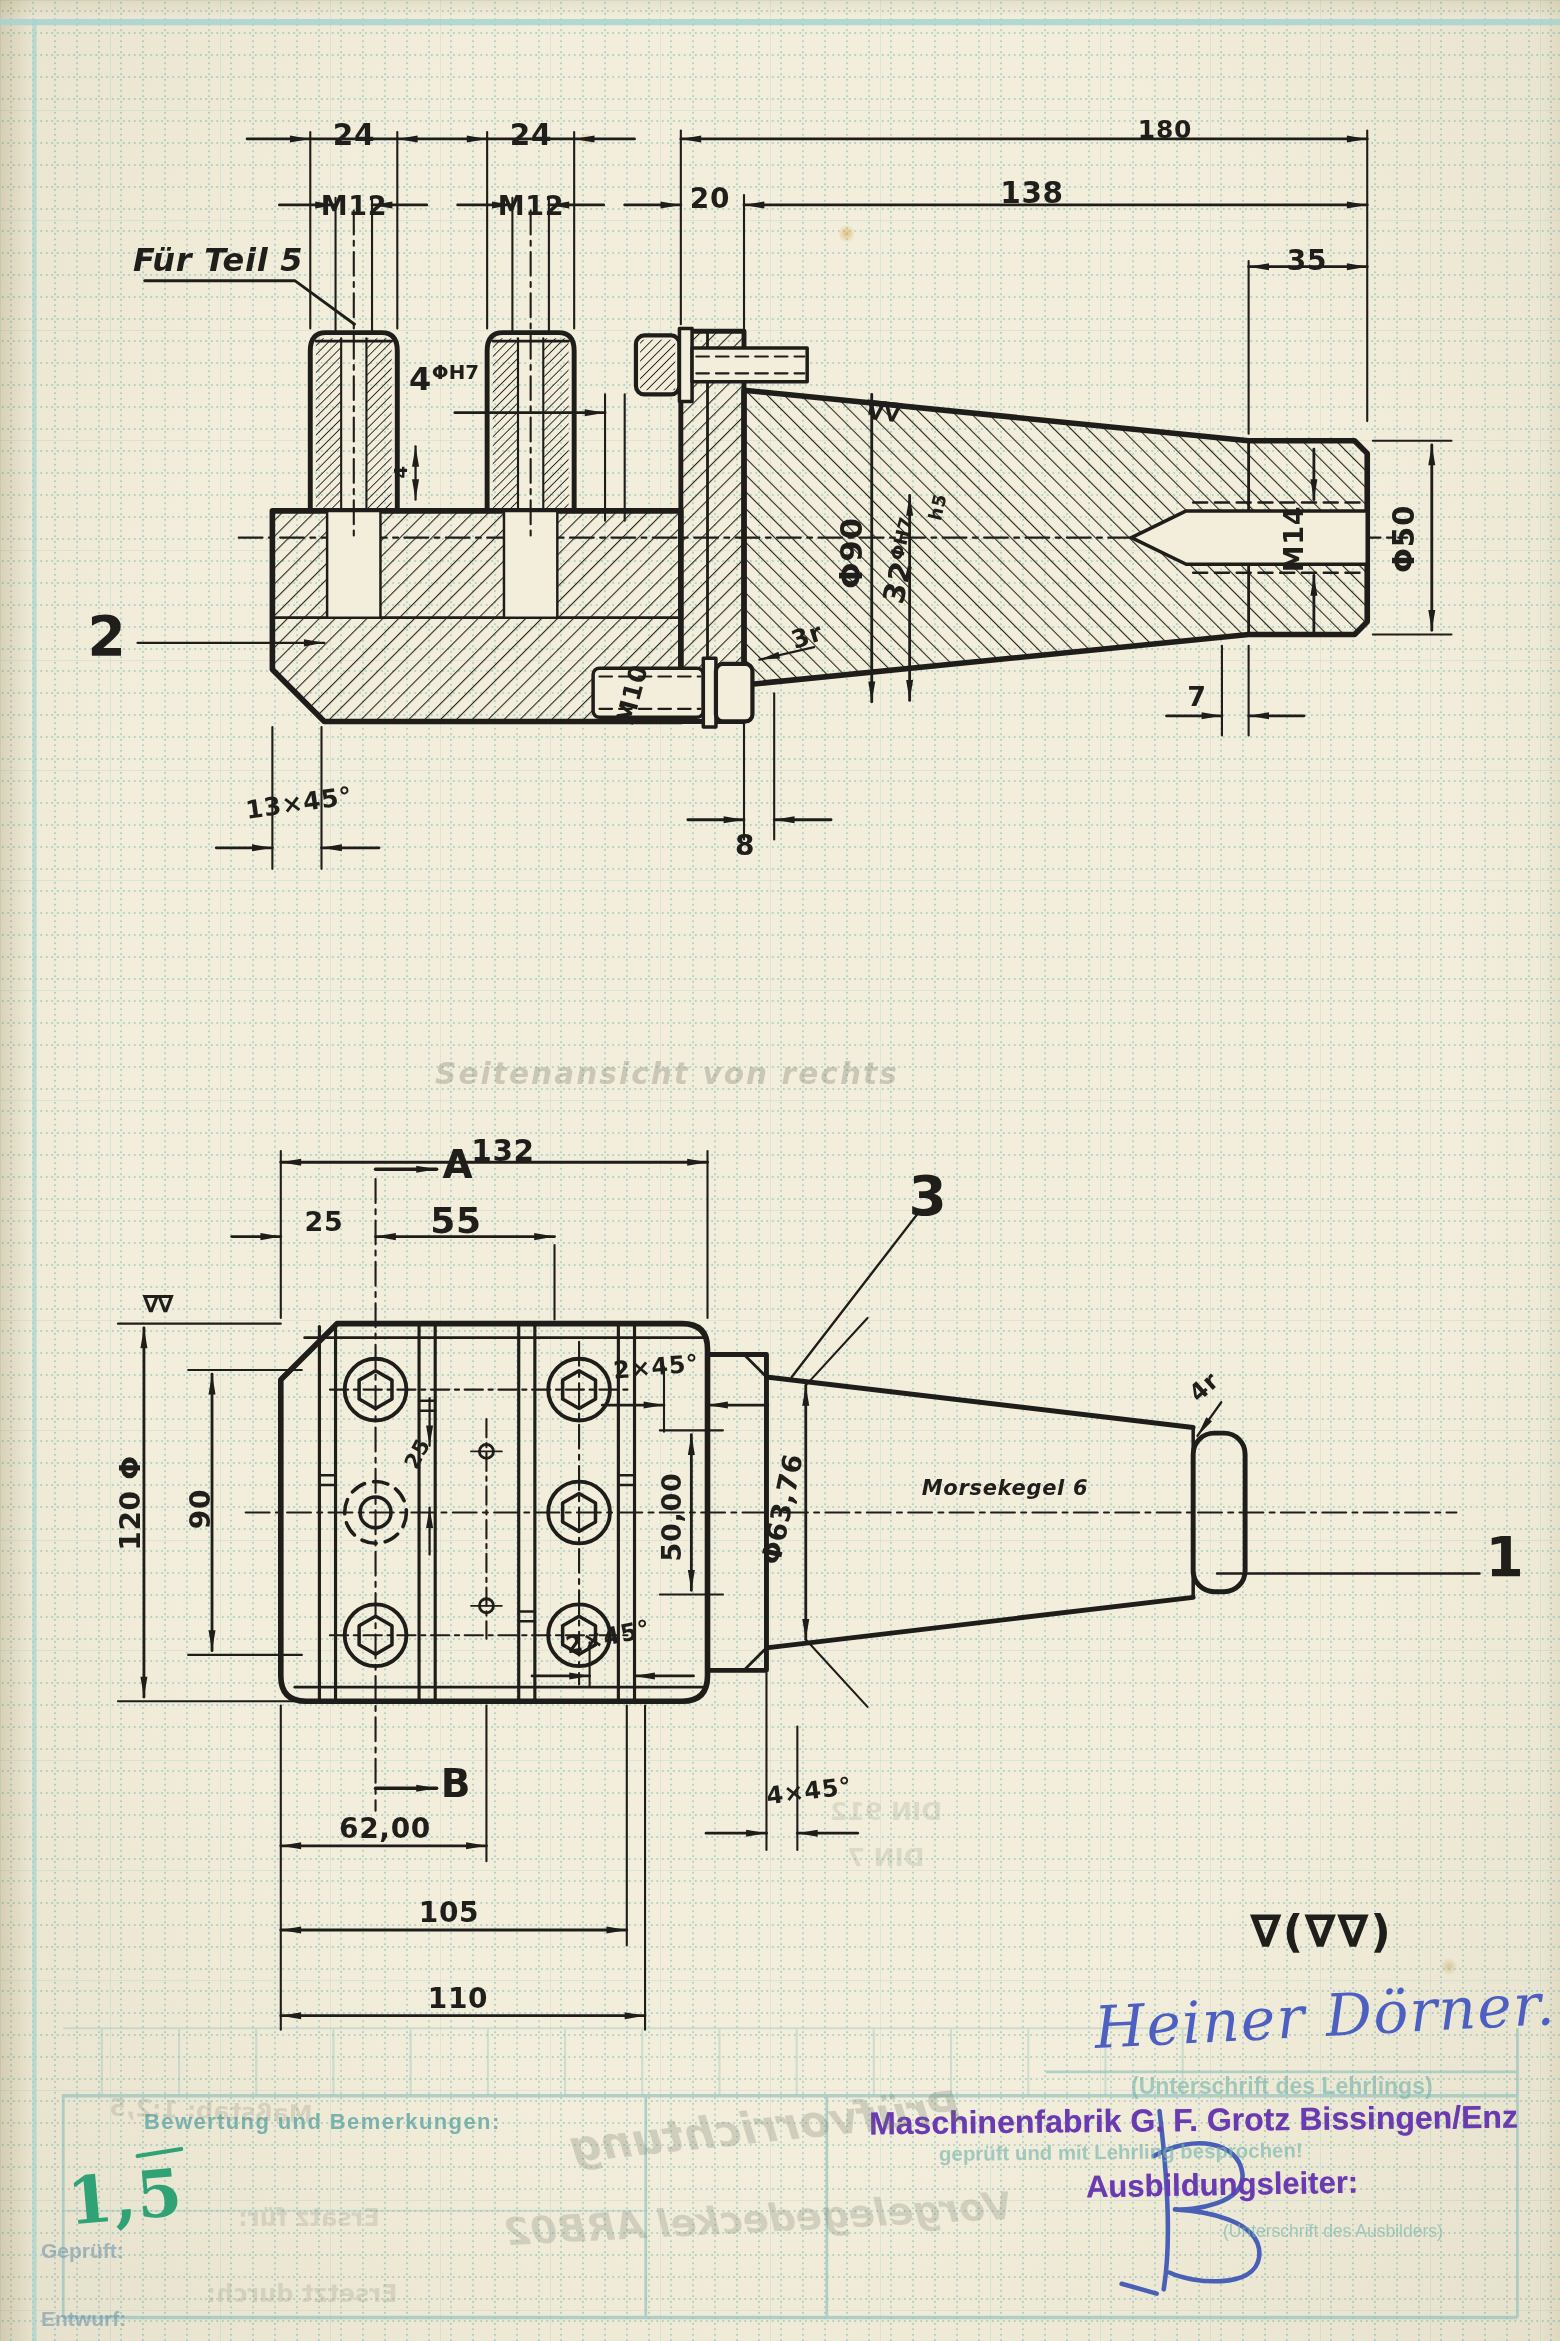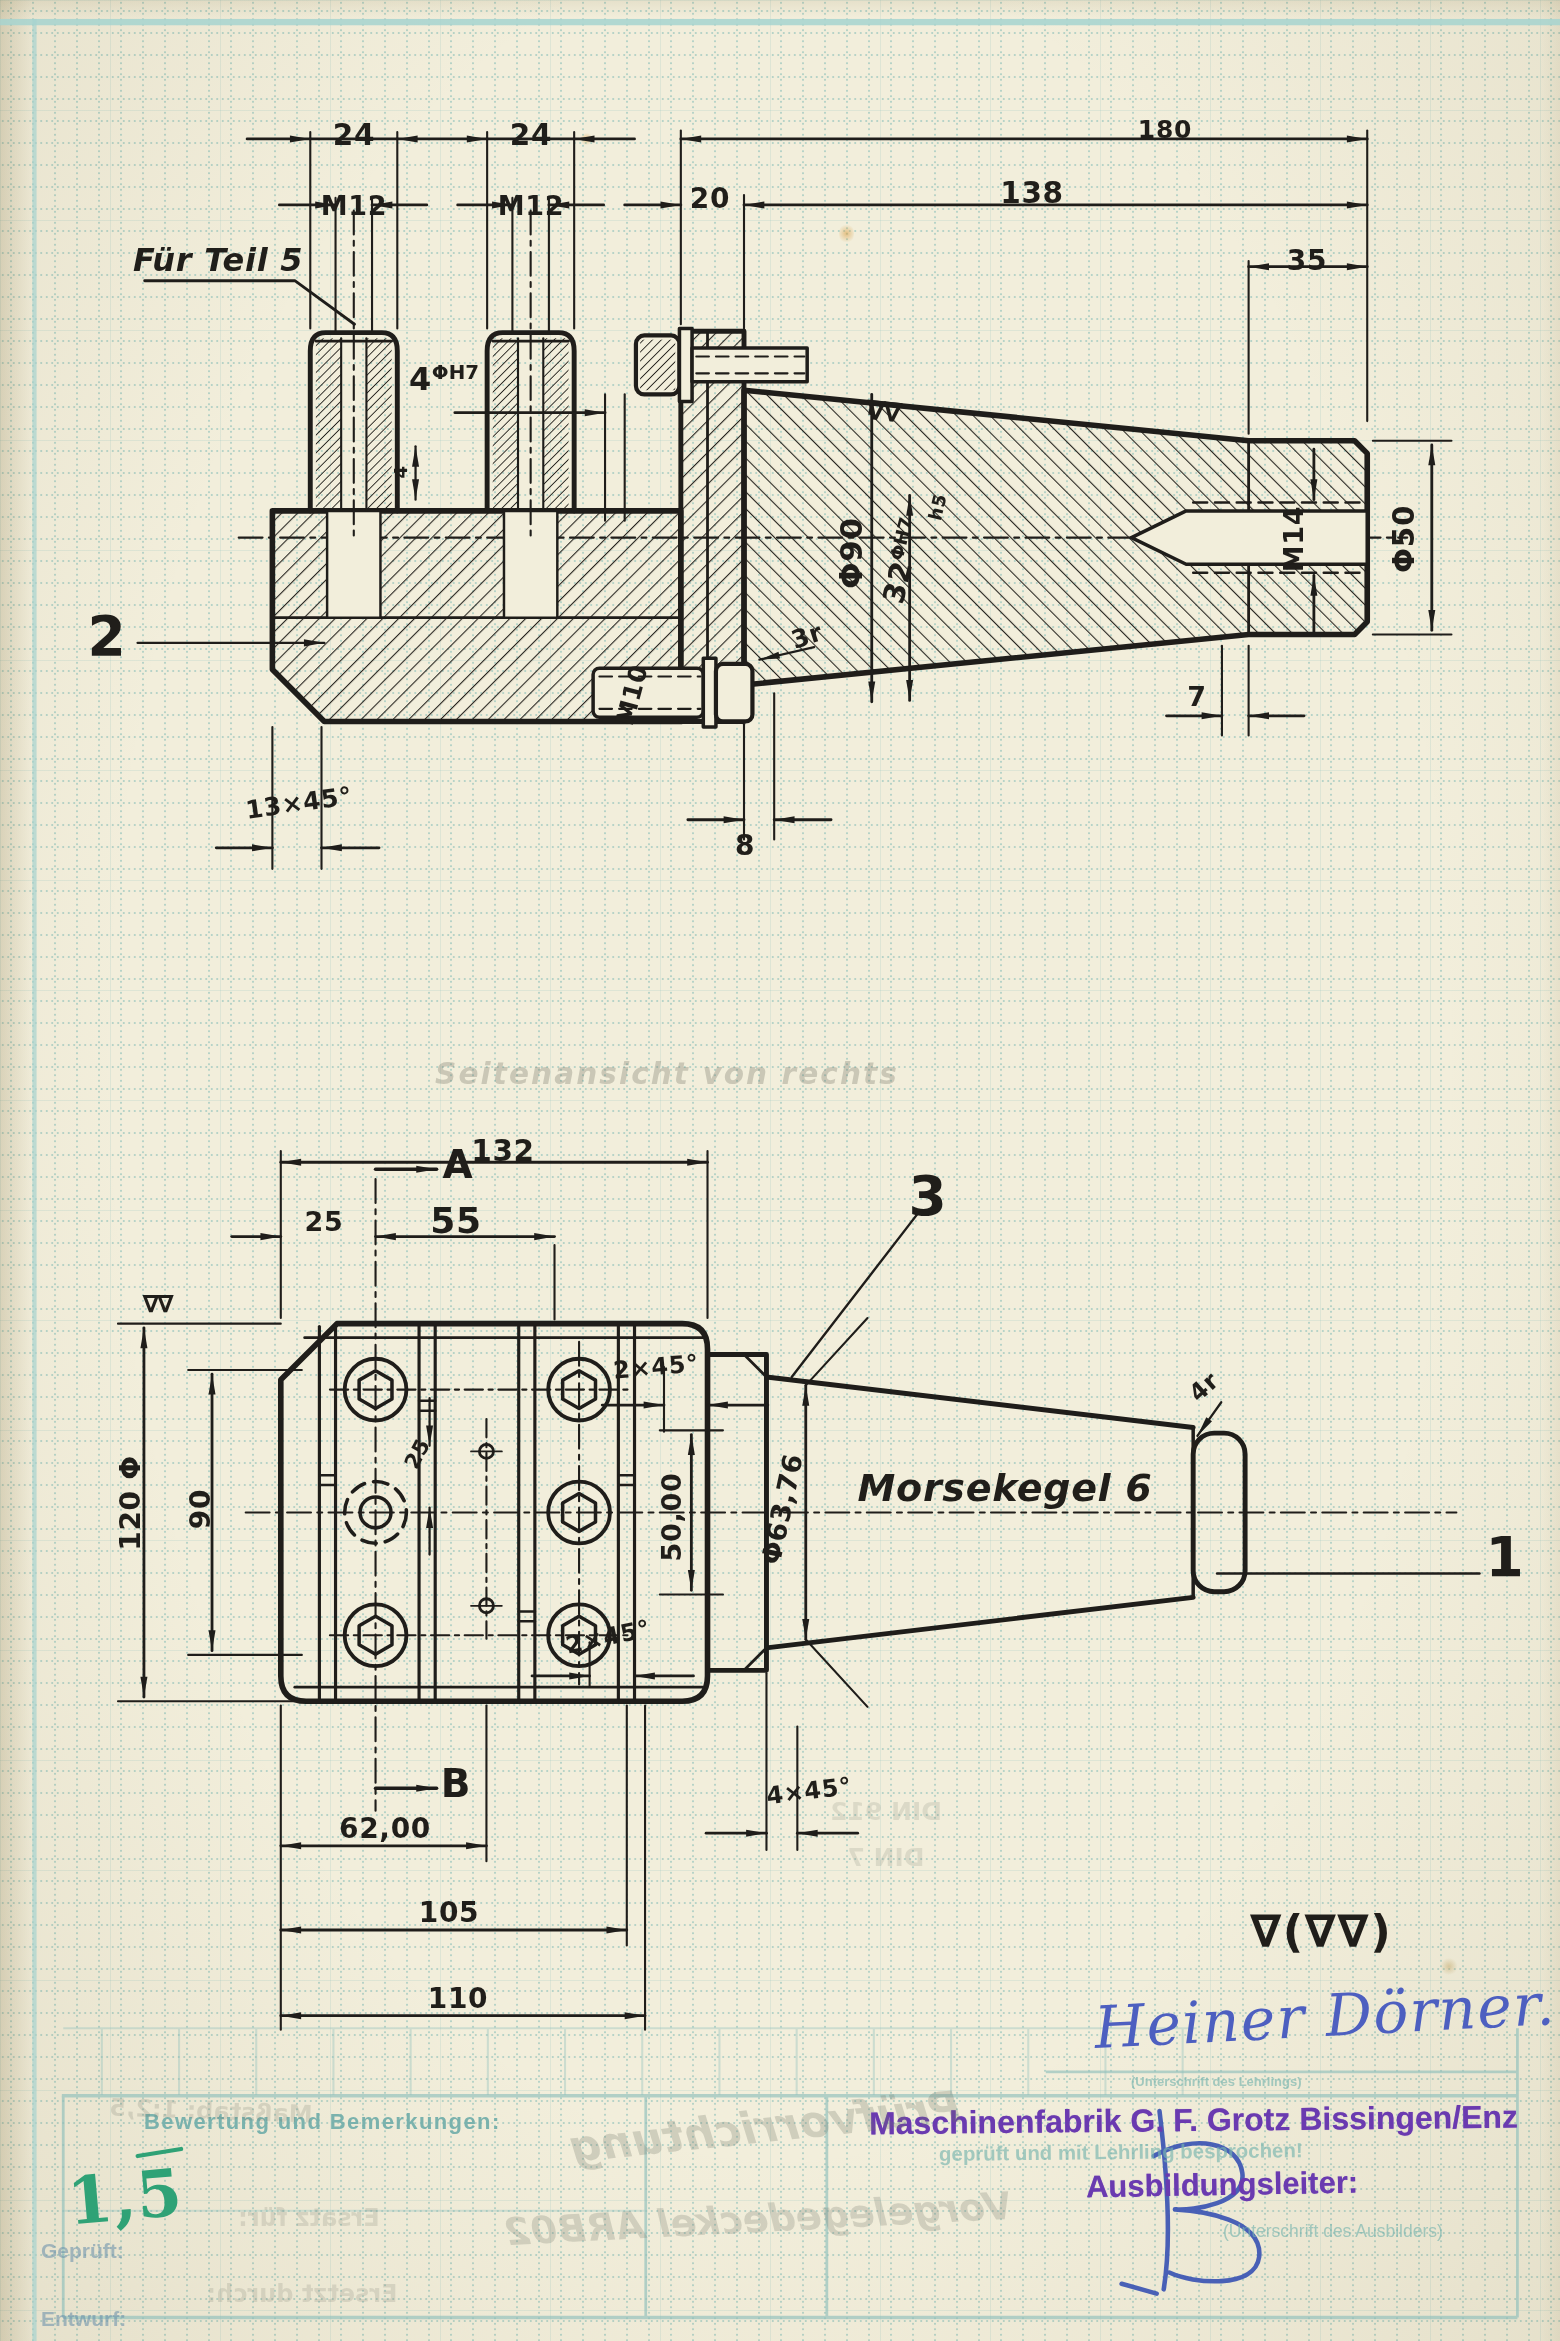--- a/index.html
+++ b/index.html
@@ -418,34 +418,34 @@
   <div class="lbl" style="left:324px;top:1221px;font-size:27px;">25</div>
   <div class="lbl" style="left:456px;top:1221px;font-size:36px;">55</div>
   <div class="lbl" style="left:157px;top:1304px;font-size:24px;letter-spacing:-2.1px;">∇∇</div>
   <div class="lbl" style="left:131px;top:1503px;font-size:28px;transform:translate(-50%,-50%) rotate(-90deg);">120 Φ</div>
   <div class="lbl" style="left:201px;top:1509px;font-size:28px;transform:translate(-50%,-50%) rotate(-90deg);">90</div>
   <div class="lbl" style="left:418px;top:1454px;font-size:21px;transform:translate(-50%,-50%) rotate(-62deg);">25</div>
   <div class="lbl" style="left:656px;top:1367px;font-size:24px;transform:translate(-50%,-50%) rotate(-5deg);">2×45°</div>
   <div class="lbl" style="left:608px;top:1637px;font-size:24px;transform:translate(-50%,-50%) rotate(-12deg);">2×45°</div>
   <div class="lbl" style="left:671px;top:1517px;font-size:27px;transform:translate(-50%,-50%) rotate(-90deg);">50,00</div>
   <div class="lbl" style="left:782px;top:1509px;font-size:27px;transform:translate(-50%,-50%) rotate(-78deg);">Φ63,76</div>
-  <div class="lbl hand" style="left:1005px;top:1488px;font-size:38px;font-style:italic;">Morsekegel 6</div>
+  <div class="lbl hand" style="left:1005px;top:1488px;font-size:21px;font-style:italic;">Morsekegel 6</div>
   <div class="lbl" style="left:1204px;top:1387px;font-size:24px;transform:translate(-50%,-50%) rotate(-42deg);">4r</div>
   <div class="lbl" style="left:1505px;top:1557px;font-size:55px;">1</div>
   <div class="lbl" style="left:456px;top:1783px;font-size:39px;">B</div>
   <div class="lbl" style="left:385px;top:1829px;font-size:28px;">62,00</div>
   <div class="lbl" style="left:449px;top:1913px;font-size:28px;">105</div>
   <div class="lbl" style="left:458px;top:1999px;font-size:28px;">110</div>
   <div class="lbl" style="left:809px;top:1791px;font-size:24px;transform:translate(-50%,-50%) rotate(-7deg);">4×45°</div>
 
   <div class="lbl" style="left:1321px;top:1931px;font-size:45px;letter-spacing:1.4px;">∇(∇∇)</div>
   <div class="lblL teal" style="left:144px;top:2111px;font-size:22px;font-weight:700;letter-spacing:1.4px;">Bewertung und Bemerkungen:</div>
   <div class="lbl green" style="left:125px;top:2197px;font-size:65px;font-family:'DejaVu Serif',serif;transform:translate(-50%,-50%) rotate(-5deg);">1,5</div>
   <div class="lbl blue" style="left:1325px;top:2016px;font-size:58px;font-weight:400;transform:translate(-50%,-50%) rotate(-3deg);letter-spacing:1.4px;">Heiner Dörner.</div>
-  <div class="lblL tealfaint" style="left:1131px;top:2075px;font-size:13px;font-weight:700;">(Unterschrift des Lehrlings)</div>
+  <div class="lblL tealfaint" style="left:1131px;top:2075px;font-size:23px;font-weight:700;">(Unterschrift des Lehrlings)</div>
   <div class="lblL purple" style="left:869px;top:2104px;font-size:32px;font-weight:700;transform:rotate(-0.6deg);">Maschinenfabrik G. F. Grotz Bissingen/Enz</div>
   <div class="lblL tealfaint" style="left:939px;top:2142px;font-size:20.4px;font-weight:700;transform:rotate(-0.6deg);">geprüft und mit Lehrling besprochen!</div>
   <div class="lblL purple" style="left:1086px;top:2169px;font-size:31px;font-weight:700;transform:rotate(-1deg);">Ausbildungsleiter:</div>
   <div class="lblL tealfaint" style="left:1223px;top:2223px;font-size:17.5px;font-weight:400;">(Unterschrift des Ausbilders)</div>
   <div class="lblL" style="left:41px;top:2240px;font-size:21px;font-weight:700;color:rgba(100,140,170,.55);font-family:'Liberation Sans',sans-serif;">Geprüft:</div>
   <div class="lblL" style="left:41px;top:2308px;font-size:21px;font-weight:700;color:rgba(100,140,170,.55);font-family:'Liberation Sans',sans-serif;">Entwurf:</div>
 
   <div class="bleed hand" style="left:765px;top:2127px;font-size:44px;opacity:.26;transform:translate(-50%,-50%) scaleX(-1) rotate(6deg);">Prüfvorrichtung</div>
   <div class="bleed hand" style="left:758px;top:2219px;font-size:38px;opacity:.24;transform:translate(-50%,-50%) scaleX(-1) rotate(3deg);">Vorgelegedeckel ARB02</div>
   <div class="bleed" style="left:886px;top:1811px;font-size:25px;opacity:.17;transform:translate(-50%,-50%) scaleX(-1);">DIN 912</div>

